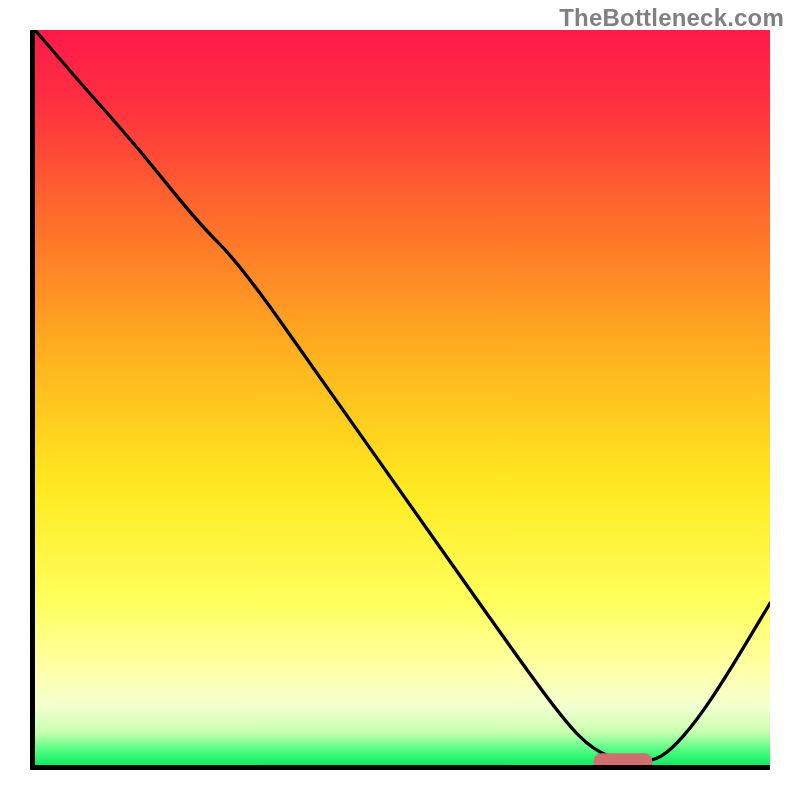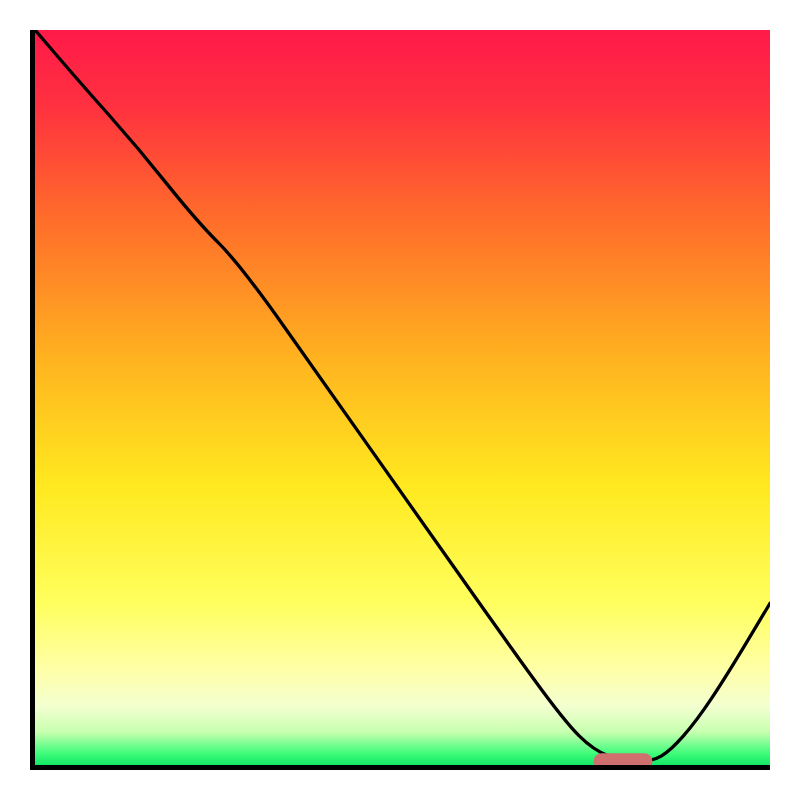--- a/index.html
+++ b/index.html
@@ -49,20 +49,21 @@
     top: 0;
     width: 735px;
     height: 735px;
   }
 </style>
 </head>
 <body>
 
 <div class="stage">
 
+  <div class="watermark">TheBottleneck.com</div>
 
   <div class="chart-frame"></div>
 
   <div class="plot">
 
     <svg class="bg" viewBox="0 0 100 100" preserveAspectRatio="none">
       <defs>
         <linearGradient id="grad" x1="0" y1="0" x2="0" y2="1">
             <stop offset="0%" stop-color="#ff1a49"></stop>
             <stop offset="10%" stop-color="#ff3040"></stop>

